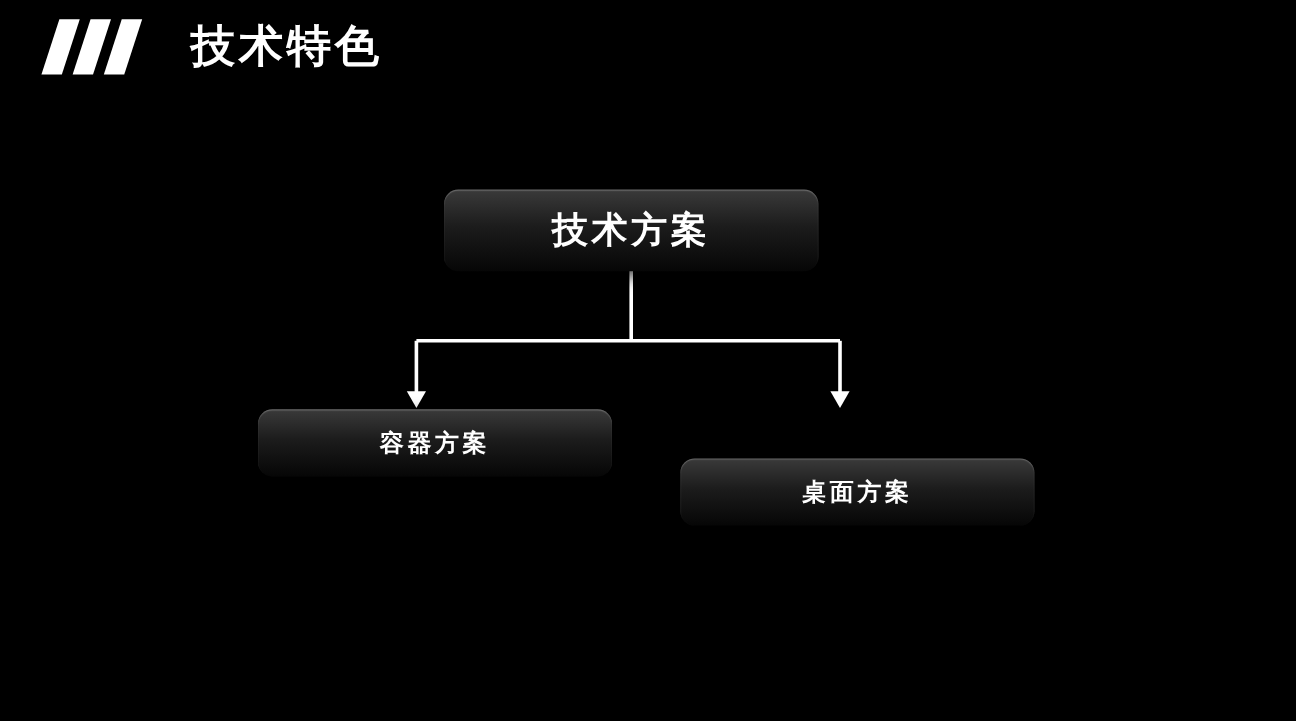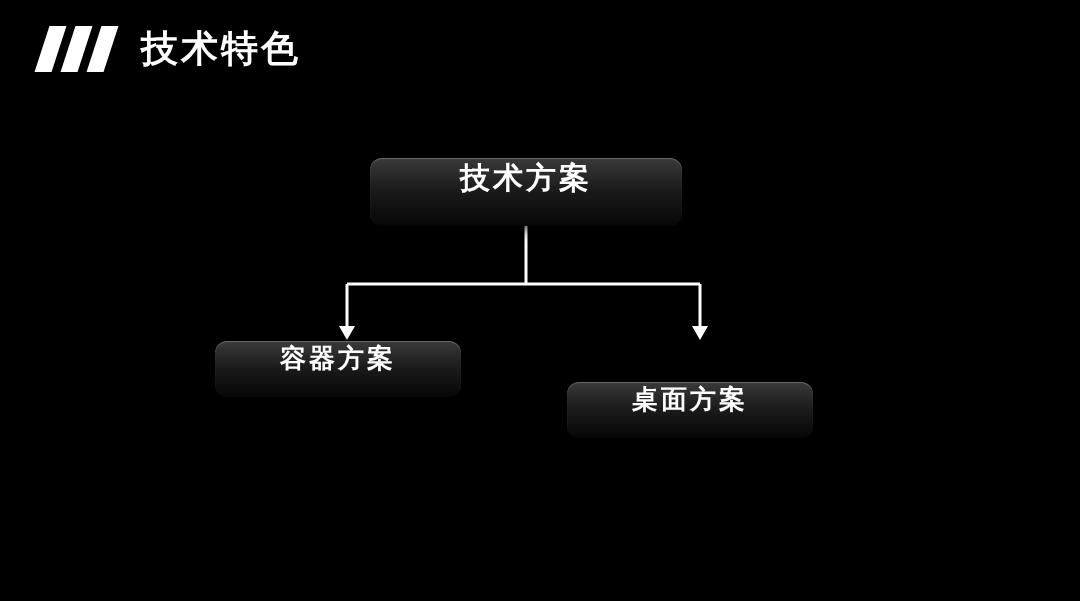--- a/index.html
+++ b/index.html
@@ -5,45 +5,45 @@
   html, body { margin: 0; padding: 0; }
   body {
     width: 1080px; height: 601px;
     background: #000;
     overflow: hidden;
     font-family: "Liberation Sans", sans-serif;
   }
   .slide { position: relative; width: 1080px; height: 601px; background: #000; }
 
   .header {
-    position: absolute; left: 36px; top: 24px;
-    display: flex; align-items: center; gap: 30px;
+    position: absolute; left: 36px; top: 14px;
+    display: flex; align-items: center; gap: 48px;
   }
   .logo { display: flex; gap: 9px; padding-left: 6px; }
   .logo .bar {
     width: 17px; height: 46px; background: #fff;
     transform: skewX(-18deg);
   }
   .title {
     color: #fff; font-size: 37px; font-weight: bold;
     margin: 0; letter-spacing: 3px; line-height: 50px;
   }
 
   .node {
     position: absolute;
-    display: flex; align-items: flex-start; justify-content: center;
+    display: flex; align-items: center; justify-content: center;
     color: #fff; font-weight: bold;
     border-radius: 12px;
     background: linear-gradient(180deg, #3a3a3a 0%, #1c1c1c 45%, #060606 100%);
     box-shadow: inset 0 1px 1px rgba(255,255,255,0.25), 0 4px 12px rgba(0,0,0,0.7);
     letter-spacing: 3px;
     font-family: Liberation Serif, serif;
   }
   .node-root { left: 370px; top: 158px; width: 312px; height: 68px; font-size: 30px; }
-  .node-child { top: 341px; width: 246px; height: 56px; font-size: 26px; }
+  .node-child { top: 341px; width: 295px; height: 56px; font-size: 20px; }
   .node-child.left  { left: 215px; }
   .node-child.right { left: 567px; margin-top: 41px; }
 
   svg.connectors { position: absolute; left: 0; top: 0; }
 </style>
 </head>
 <body>
 
 <div class="slide">
 

